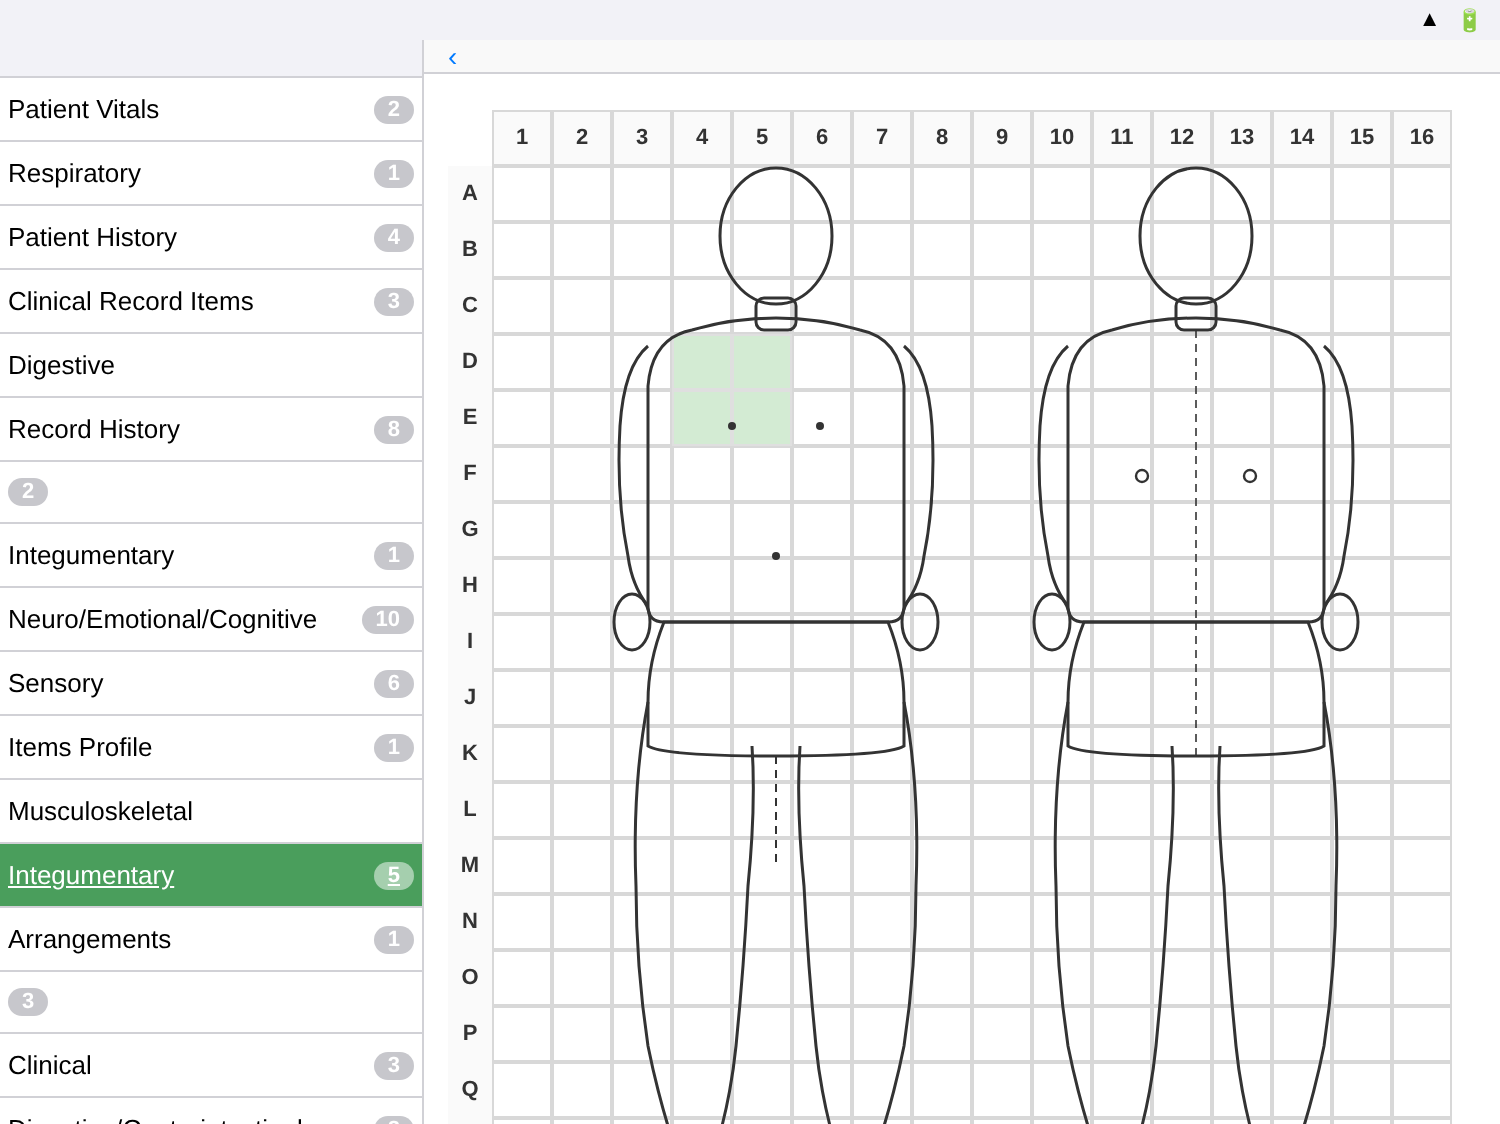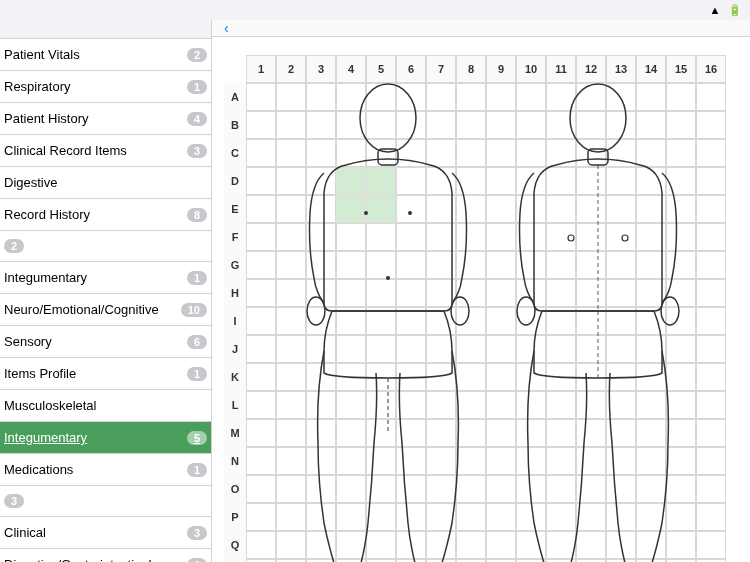--- a/index.html
+++ b/index.html
@@ -205,21 +205,21 @@
           <span class="badge">1</span>
         </div>
         <div class="sidebar-item">
           <span>Musculoskeletal</span>
         </div>
         <div class="sidebar-item active">
           <span>Integumentary</span>
           <span class="badge">5</span>
         </div>
         <div class="sidebar-item">
-          <span>Medications</span>
+          <span>Arrangements</span>
           <span class="badge">1</span>
         </div>
         <div class="sidebar-item">
           <span class="badge">3</span>
         </div>
         <div class="sidebar-item">
           <span>Clinical</span>
           <span class="badge">3</span>
         </div>
         <div class="sidebar-item">

